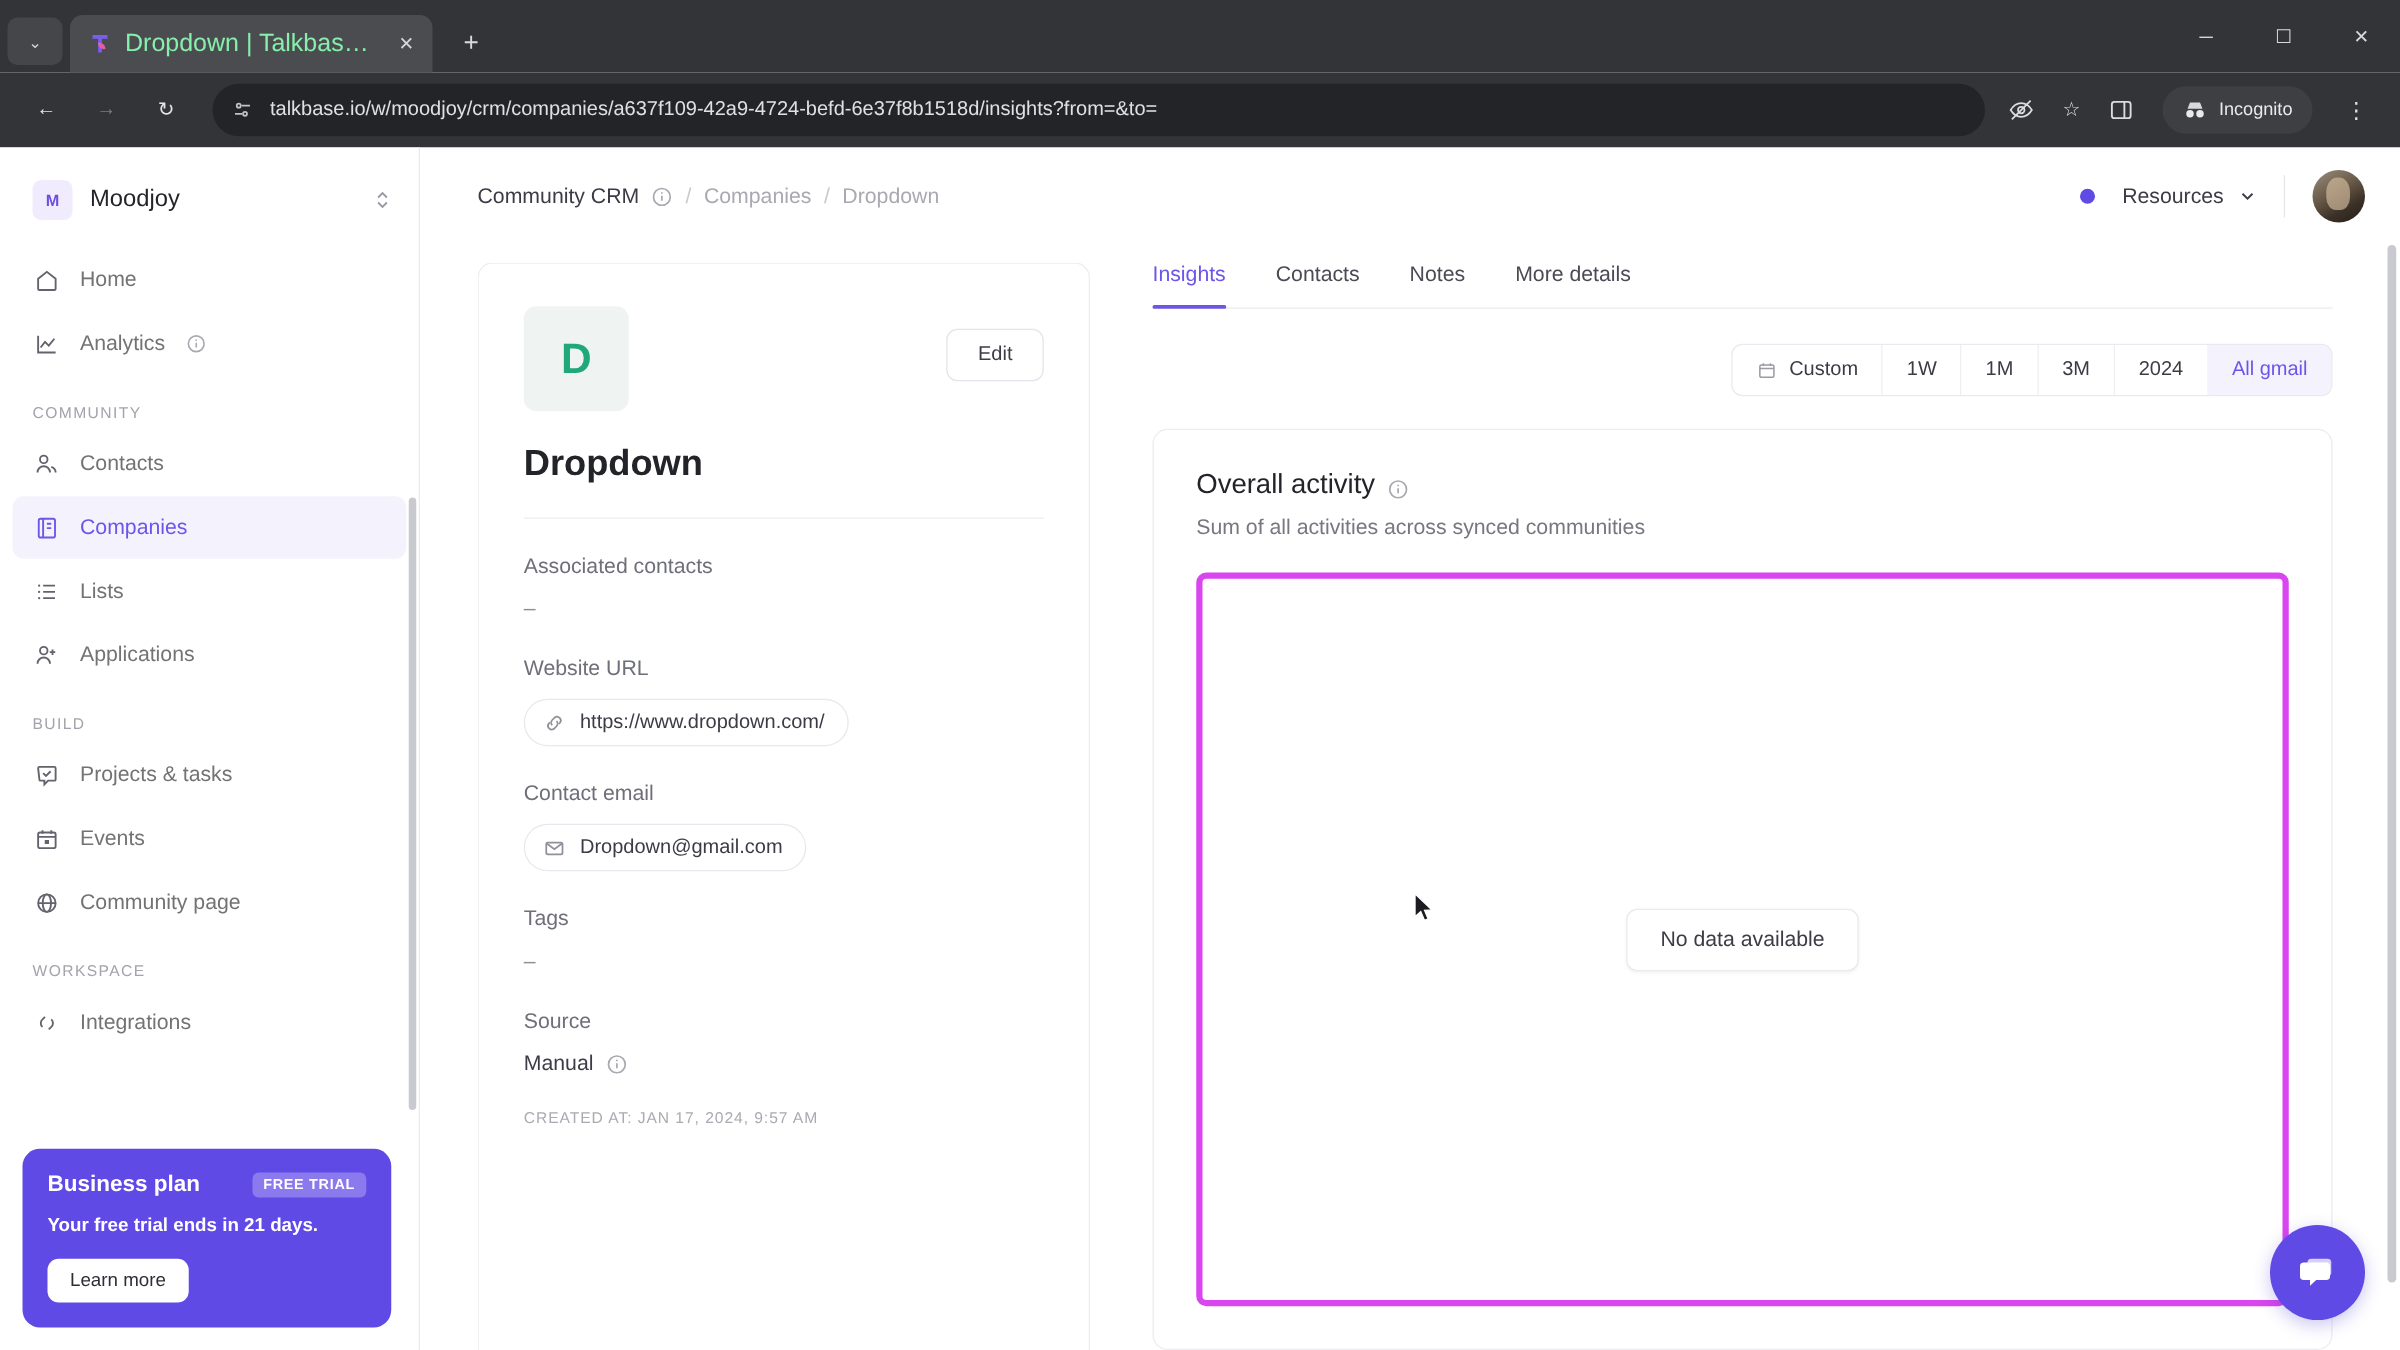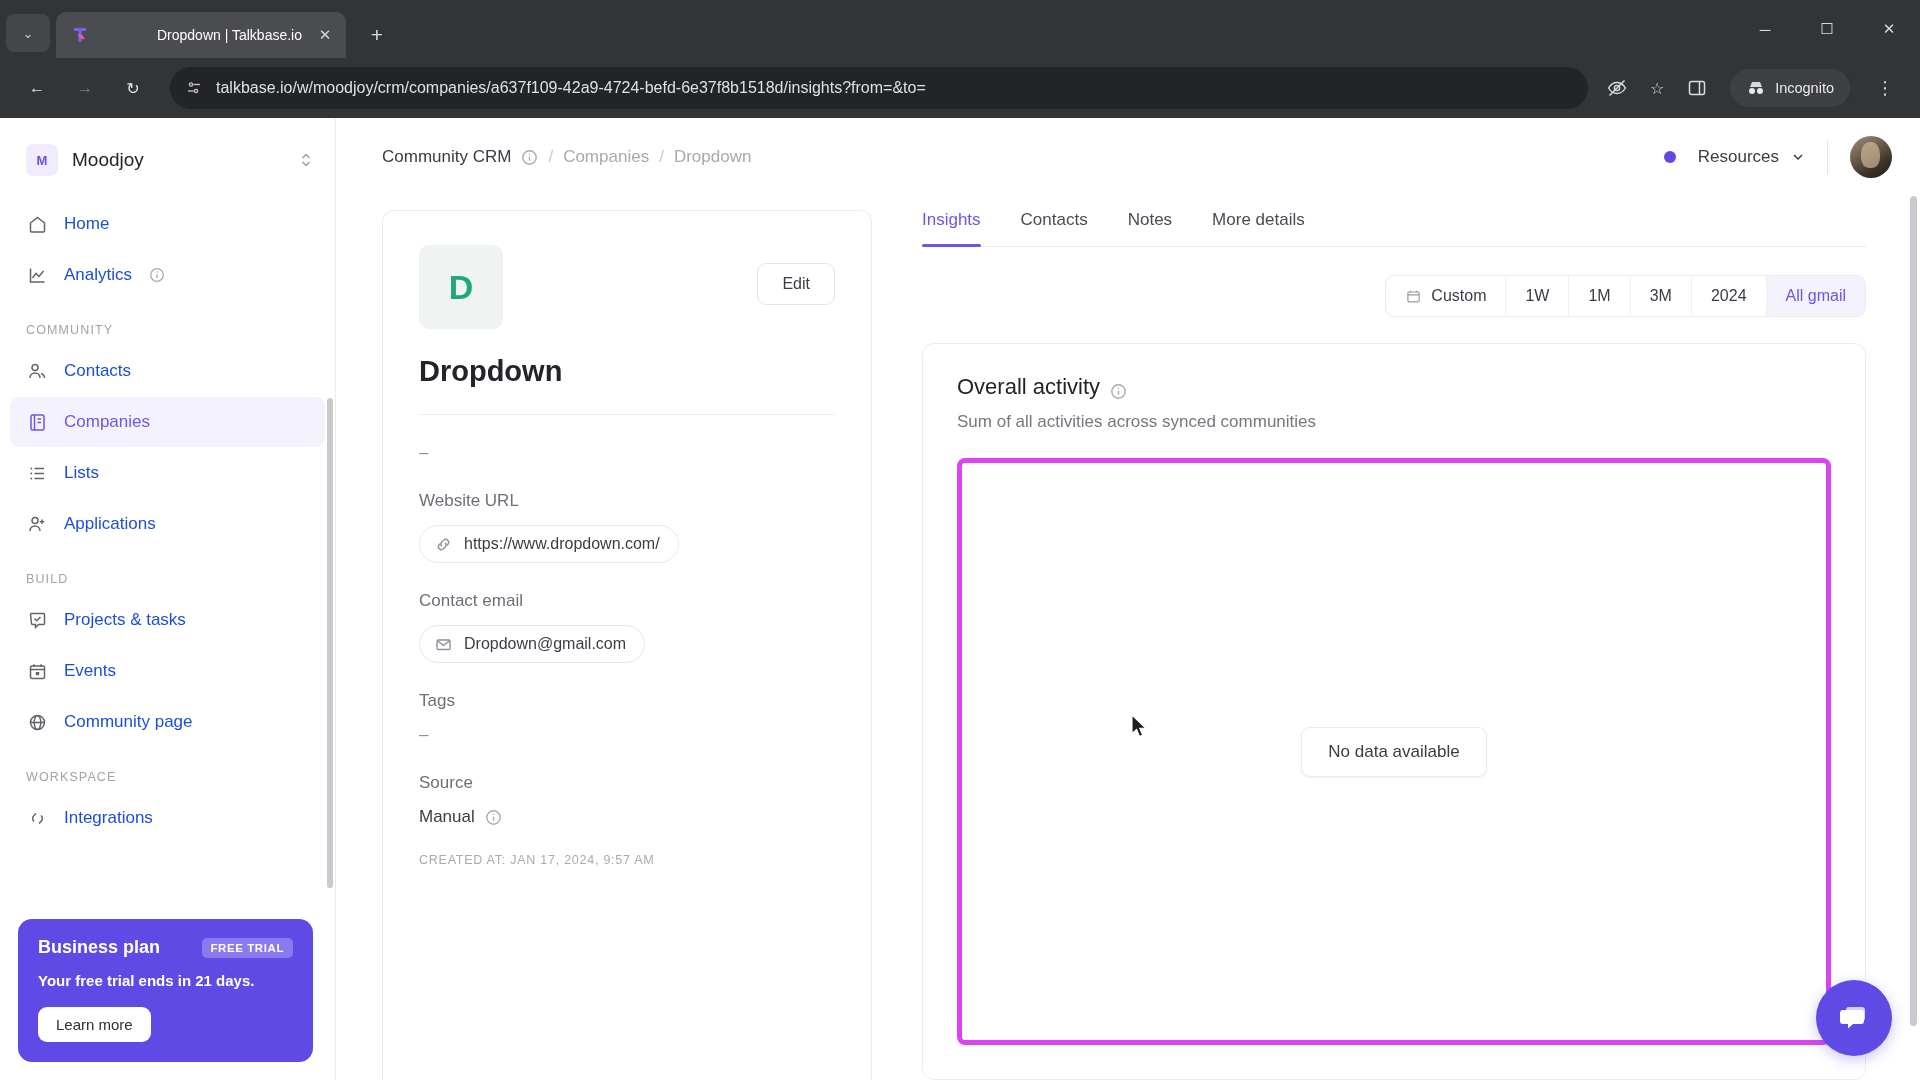--- a/index.html
+++ b/index.html
@@ -22,22 +22,22 @@
     background: #45464a; display: flex; align-items: center; justify-content: center;
     color: #cfd0d3; font-size: 13px;
   }
   .tab {
     margin-left: 6px; height: 46px; width: 290px;
     background: #4b4c50; border-radius: 10px 10px 0 0;
     display: flex; align-items: center; padding: 0 8px 0 14px; gap: 10px;
   }
   .tab-favicon { width: 20px; height: 20px; flex: none; position: relative; }
   .tab-title {
-    flex: 1; color: #ffffff; font-size: 14px; white-space: nowrap;
-    overflow: hidden; text-overflow: ellipsis; text-align: right;
+    flex: 1; color: #86efac; font-size: 20px; white-space: nowrap;
+    overflow: hidden; text-overflow: ellipsis;
   }
   .tab-close { width: 26px; height: 26px; border-radius: 50%; display: flex;
     align-items: center; justify-content: center; color: #d5d6d8; font-size: 15px; flex: none; }
   .new-tab {
     width: 34px; height: 34px; margin: 0 0 6px 14px; border-radius: 50%;
     display: flex; align-items: center; justify-content: center;
     color: #d8d9db; font-size: 21px; font-weight: 300;
   }
   .win-ctrls { position: absolute; right: 0; top: 0; height: 58px; display: flex; align-items: center; }
   .win-btn { width: 62px; height: 58px; display: flex; align-items: center;
@@ -79,21 +79,21 @@
     color: #6c4fe0; font-size: 13px; font-weight: 700;
     display: flex; align-items: center; justify-content: center; flex: none;
   }
   .org-name { font-size: 19px; color: #23242a; font-weight: 500; flex: 1; }
   .org-caret { color: #9a9ba2; font-size: 13px; display:flex;flex-direction:column;line-height:7px;}
 
   .nav-scroll { flex: 1; overflow: hidden; padding-bottom: 10px; position: relative; }
   .nav-item {
     display: flex; align-items: center; gap: 16px;
     height: 50px; margin: 1px 10px; padding: 0 16px; border-radius: 9px;
-    color: #1d4ed8; font-size: 17px;
+    color: #737373; font-size: 17px;
   }
   .nav-item .ico { width: 22px; height: 22px; flex: none; display: flex; align-items: center; justify-content: center; color: #62636c; }
   .nav-item.active { background: #f4f3fd; color: #6d55e8; }
   .nav-item.active .ico { color: #6d55e8; }
   .nav-label { white-space: nowrap; }
   .info-dot { width: 17px; height: 17px; color: #a9aab1; display:flex;align-items:center;justify-content:center;}
   .nav-section {
     font-size: 12.5px; letter-spacing: 0.09em; color: #a2a3ab;
     padding: 22px 26px 8px 26px; font-weight: 500;
   }
@@ -490,20 +490,21 @@
           <div class="detail-card">
             <div class="comp-head">
               <div class="comp-logo">D</div>
               <div class="edit-btn">Edit</div>
             </div>
             <div class="comp-name">Dropdown</div>
             <div class="hr"></div>
 
 
             <div class="field">
+              <div class="field-label">Associated contacts</div>
               <div class="field-dash">–</div>
             </div>
 
             <div class="field">
               <div class="field-label">Website URL</div>
               <div class="chip">
                 <span class="ico">
                   <svg width="17" height="17" viewBox="0 0 17 17" fill="none" stroke="#8f9099" stroke-width="1.4">
                     <path d="M6.8 10.2 a3 3 0 0 1 0-4.2 l2-2 a3 3 0 0 1 4.2 4.2 l-1 1"></path>
                     <path d="M10.2 6.8 a3 3 0 0 1 0 4.2 l-2 2 a3 3 0 0 1-4.2-4.2 l1-1"></path>

